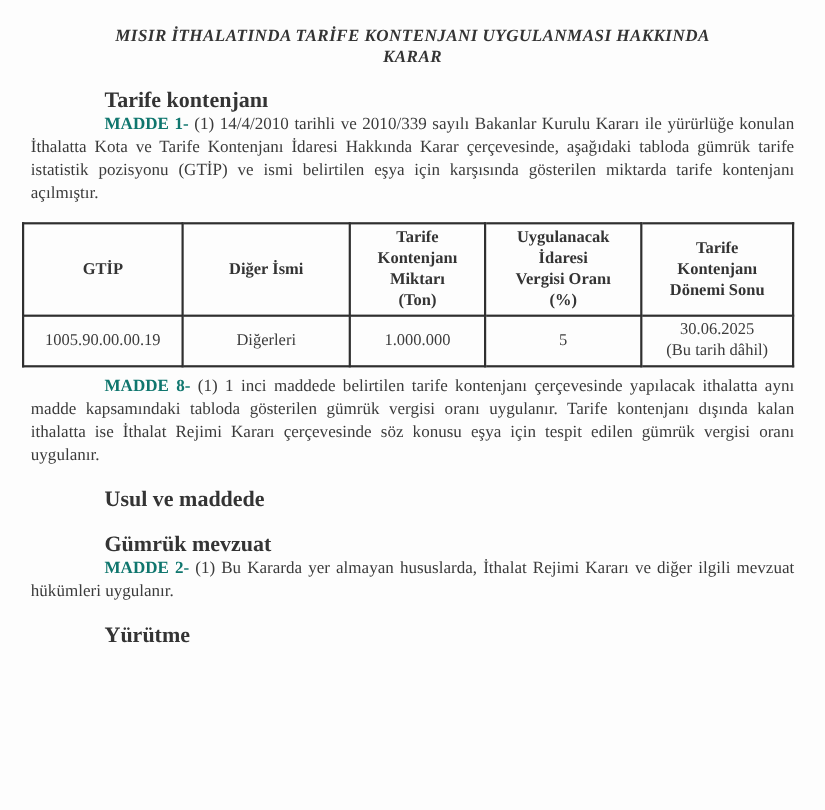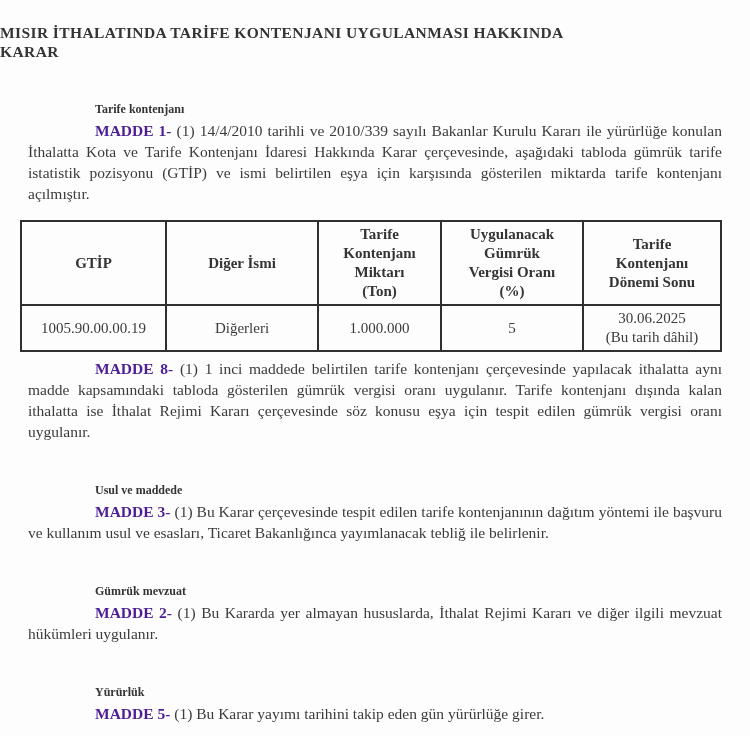--- a/index.html
+++ b/index.html
@@ -6,44 +6,45 @@
   body {
     width: 750px; height: 736px;
     background: #fdfdfd;
     overflow: hidden;
     font-family: "Liberation Serif", serif;
     color: #3b3b3b;
   }
   .page { width: 750px; height: 736px; position: relative; }
   .doc-title {
     padding-top: 13px;
-    text-align: left;
+    text-align: center;
     font-weight: bold;
     font-size: 15.5px;
     line-height: 19px;
     letter-spacing: 0.4px;
     white-space: pre-line;
     color: #343434;
+    font-style: italic;
   }
   .content { margin: 0 28px; }
   .section-heading {
-    margin: 38px 0 0 67px;
-    font-size: 12px;
+    margin: 20px 0 0 67px;
+    font-size: 20px;
     font-weight: bold;
     line-height: 21px;
     color: #343434;
   }
   .para {
     margin: 0;
     font-size: 15.5px;
     line-height: 21px;
     text-align: justify;
     text-indent: 67px;
   }
-  .madde { font-weight: bold; color: #4c1d95; }
+  .madde { font-weight: bold; color: #0f766e; }
   .quota-table {
     border-collapse: collapse;
     table-layout: fixed;
     width: 700px;
     margin: 16px 0 0 -8px;
   }
   .quota-table th, .quota-table td {
     border: 2px solid #2f2f2f;
     text-align: center;
     vertical-align: middle;
@@ -84,21 +85,21 @@
       </colgroup>
       <thead>
         <tr>
           <th>GTİP</th>
           <th>Diğer İsmi</th>
           <th>Tarife
 Kontenjanı
 Miktarı
 (Ton)</th>
           <th>Uygulanacak
-Gümrük
+İdaresi
 Vergisi Oranı
 (%)</th>
           <th>Tarife
 Kontenjanı
 Dönemi Sonu</th>
         </tr>
       </thead>
       <tbody>
         <tr>
           <td>1005.90.00.00.19</td>
@@ -111,35 +112,28 @@
       </tbody>
     </table>
 
     <section style="margin-top:6px">
       <p class="para"><b class="madde">MADDE 8-</b>
         <span>(1) 1 inci maddede belirtilen tarife kontenjanı çerçevesinde yapılacak ithalatta aynı madde kapsamındaki tabloda gösterilen gümrük vergisi oranı uygulanır. Tarife kontenjanı dışında kalan ithalatta ise İthalat Rejimi Kararı çerçevesinde söz konusu eşya için tespit edilen gümrük vergisi oranı uygulanır.</span></p>
     </section>
 
     <section>
       <h2 class="section-heading">Usul ve maddede</h2>
-      <p class="para"><b class="madde">MADDE 3-</b>
-        <span>(1) Bu Karar çerçevesinde tespit edilen tarife kontenjanının dağıtım yöntemi ile başvuru ve kullanım usul ve esasları, Ticaret Bakanlığınca yayımlanacak tebliğ ile belirlenir.</span></p>
     </section>
 
     <section>
       <h2 class="section-heading">Gümrük mevzuat</h2>
       <p class="para"><b class="madde">MADDE 2-</b>
         <span>(1) Bu Kararda yer almayan hususlarda, İthalat Rejimi Kararı ve diğer ilgili mevzuat hükümleri uygulanır.</span></p>
     </section>
 
-    <section>
-      <h2 class="section-heading">Yürürlük</h2>
-      <p class="para"><b class="madde">MADDE 5-</b>
-        <span>(1) Bu Karar yayımı tarihini takip eden gün yürürlüğe girer.</span></p>
-    </section>
 
     <section>
       <h2 class="section-heading">Yürütme</h2>
 
     </section>
 
   </div>
 </div>
 
 </body></html>

